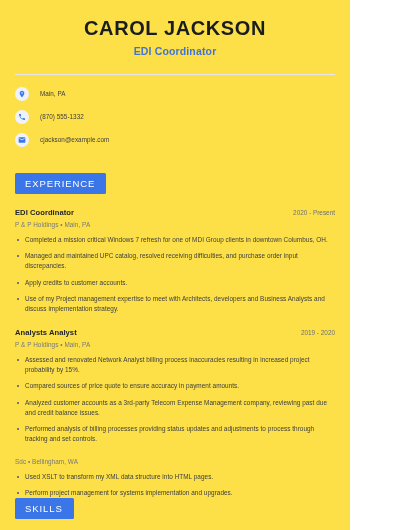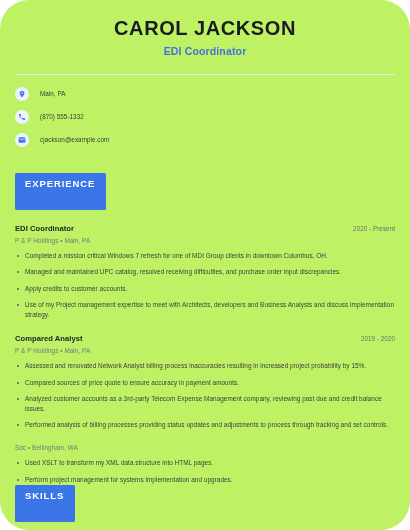--- a/index.html
+++ b/index.html
@@ -4,27 +4,26 @@
 <style>
   * { box-sizing: border-box; margin: 0; padding: 0; }
   html, body {
     width: 410px;
     height: 530px;
     background: #ffffff;
     font-family: "Liberation Sans", sans-serif;
     -webkit-font-smoothing: antialiased;
   }
   .page {
-    width: 410px;
+    width: 350px;
     height: 530px;
-    background: #bef264;
+    background: #fde047;
     padding: 0 15px;
     overflow: hidden;
     position: relative;
-    border-radius: 29px;
   }
 
   
   .header { padding-top: 17px; text-align: center; }
   .full-name {
     font-size: 20px;
     font-weight: bold;
     letter-spacing: 0.6px;
     color: #1a1c20;
     line-height: 1.15;
@@ -66,23 +65,23 @@
     color: #3b3d41;
     letter-spacing: 0.05px;
   }
 
   
   .section-badge {
     display: inline-block;
     background: #3b76e8;
     color: #ffffff;
     font-size: 9.5px;
-    font-weight: bold;
+    font-weight: normal;
     letter-spacing: 0.9px;
-    padding: 5px 11px 21px 10px;
+    padding: 5px 11px 5px 10px;
     border-radius: 1.5px;
   }
   .experience-section { margin-top: 25px; }
   .skills-section { }
 
   
   .entry { margin-top: 14px; }
   .entry-head {
     display: flex;
     justify-content: space-between;
@@ -183,21 +182,21 @@
         <div class="bullet">Completed a mission critical Windows 7 refresh for one of MDI Group clients in downtown Columbus, OH.</div>
         <div class="bullet">Managed and maintained UPC catalog, resolved receiving difficulties, and purchase order input discrepancies.</div>
         <div class="bullet">Apply credits to customer accounts.</div>
         <div class="bullet">Use of my Project management expertise to meet with Architects, developers and Business Analysts and discuss implementation strategy.</div>
       </div>
     </div>
 
     
     <div class="entry">
       <div class="entry-head">
-        <span class="entry-role">Compared Analyst</span>
+        <span class="entry-role">Analysts Analyst</span>
         <span class="entry-dates">2019 - 2020</span>
       </div>
       <div class="entry-meta">P &amp; P Holdings • Main, PA</div>
       <div class="bullets">
         <div class="bullet">Assessed and renovated Network Analyst billing process inaccuracies resulting in increased project probability by 15%.</div>
         <div class="bullet">Compared sources of price quote to ensure accuracy in payment amounts.</div>
         <div class="bullet">Analyzed customer accounts as a 3rd-party Telecom Expense Management company, reviewing past due and credit balance issues.</div>
         <div class="bullet">Performed analysis of billing processes providing status updates and adjustments to process through tracking and set controls.</div>
       </div>
     </div>

